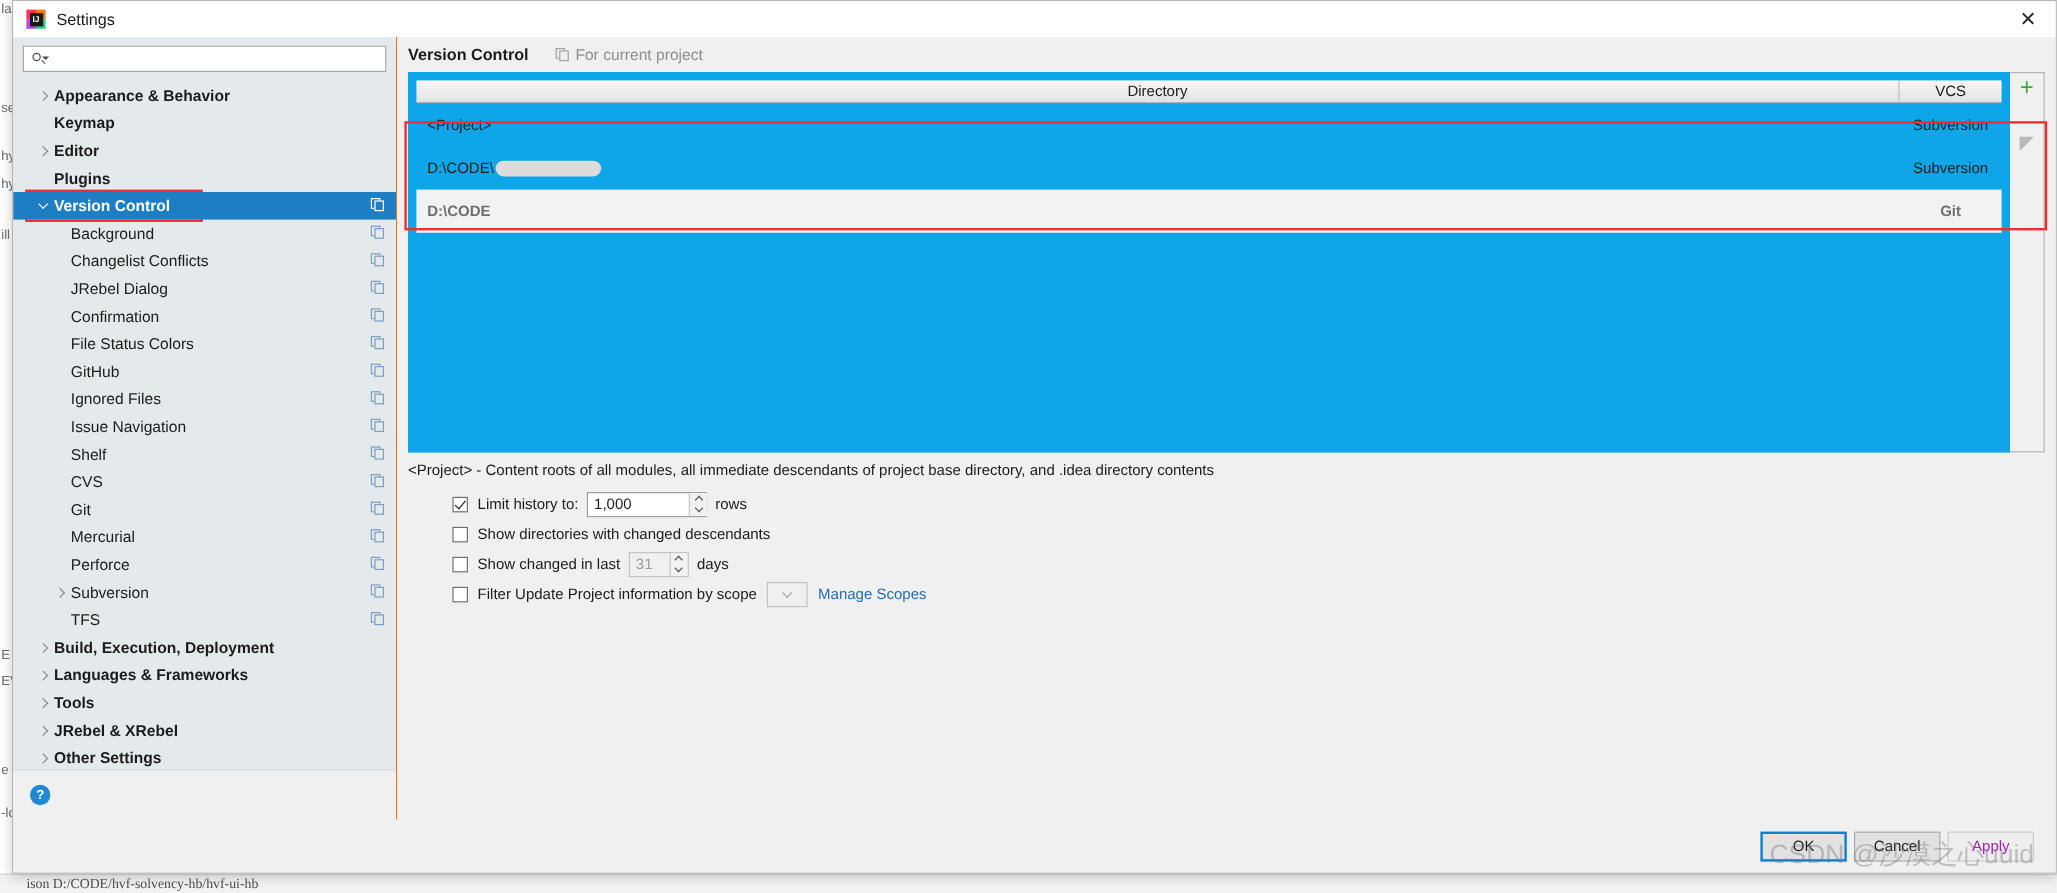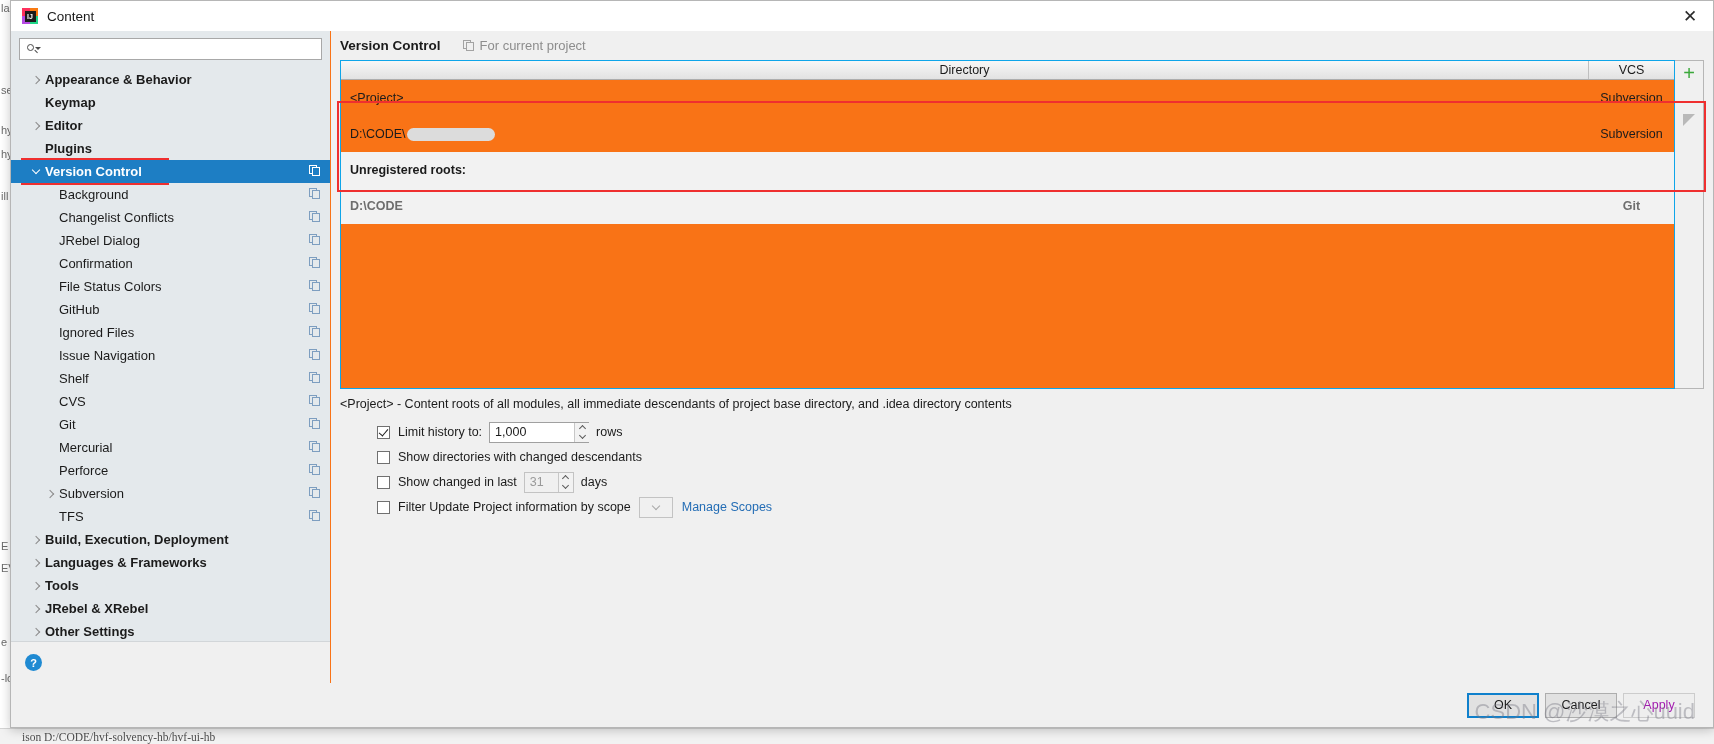--- a/index.html
+++ b/index.html
@@ -222,22 +222,22 @@
 
   
   #table-zone {
     margin: 0 9px 0 9px;
     flex: 1 1 auto; min-height: 0;
     display: flex;
     position: relative;
   }
   #table-outer {
     flex: 1 1 auto; min-width: 0;
-    border: 1px solid #0ea5e9;
-    background: #f97316;
+    border: 7px solid #0ea5e9;
+    background: #0ea5e9;
     display: flex; flex-direction: column;
   }
   #table-head {
     height: 19px; flex: none;
     background: linear-gradient(#f7f7f7, #e2e2e2);
     border-bottom: 1px solid #adadad;
     display: flex;
     font-size: 12.5px;
   }
   .th {
@@ -453,21 +453,21 @@
 <div id="settings-window">
 
   <div id="titlebar">
     <div id="app-icon">
       <span class="q1"></span>
         <span class="q2"></span>
         <span class="q3"></span>
         <span class="q4"></span>
       <span class="inner">IJ</span>
     </div>
-    <div id="window-title">Content</div>
+    <div id="window-title">Settings</div>
     <div id="close-button">✕</div>
   </div>
 
   <div id="dialog-body">
 
     <div id="sidebar">
       <div id="search-wrap">
         <div id="search-box">
           <span class="search-glyph">
             <span class="ring"></span>
@@ -695,26 +695,20 @@
                 </div>
                 <div class="tcell-vcs">Subversion</div>
               </div>
               <div class="trow">
                 <div class="tcell-dir">
                   <span>D:\CODE\</span>
                   <span class="redacted"></span>
                 </div>
                 <div class="tcell-vcs">Subversion</div>
               </div>
-              <div class="trow alt unreg">
-                <div class="tcell-dir">
-                  <span>Unregistered roots:</span>
-                </div>
-                <div class="tcell-vcs"></div>
-              </div>
               <div class="trow alt gitrow">
                 <div class="tcell-dir">
                   <span>D:\CODE</span>
                 </div>
                 <div class="tcell-vcs">Git</div>
               </div>
             </div>
         </div>
         <div id="table-toolbar">
           <div id="add-root-button">+</div>

